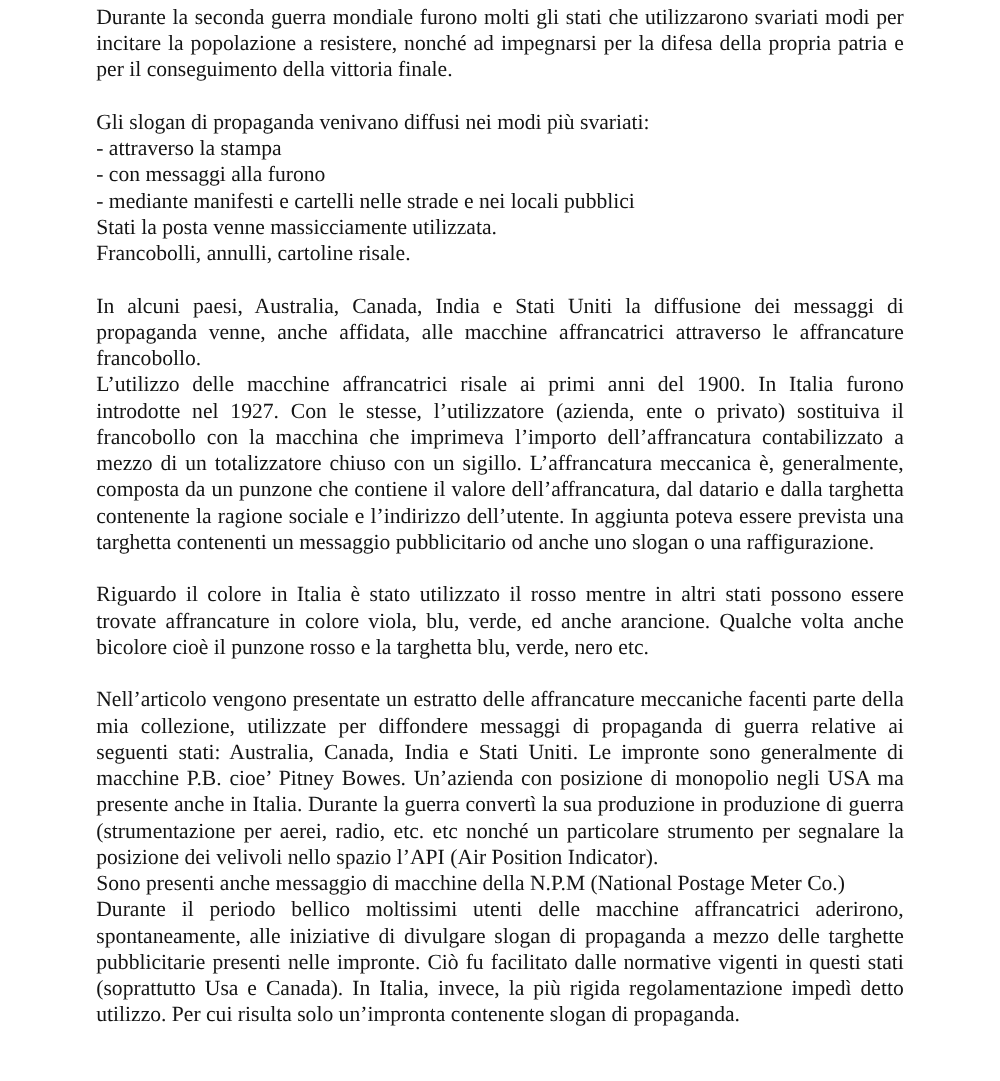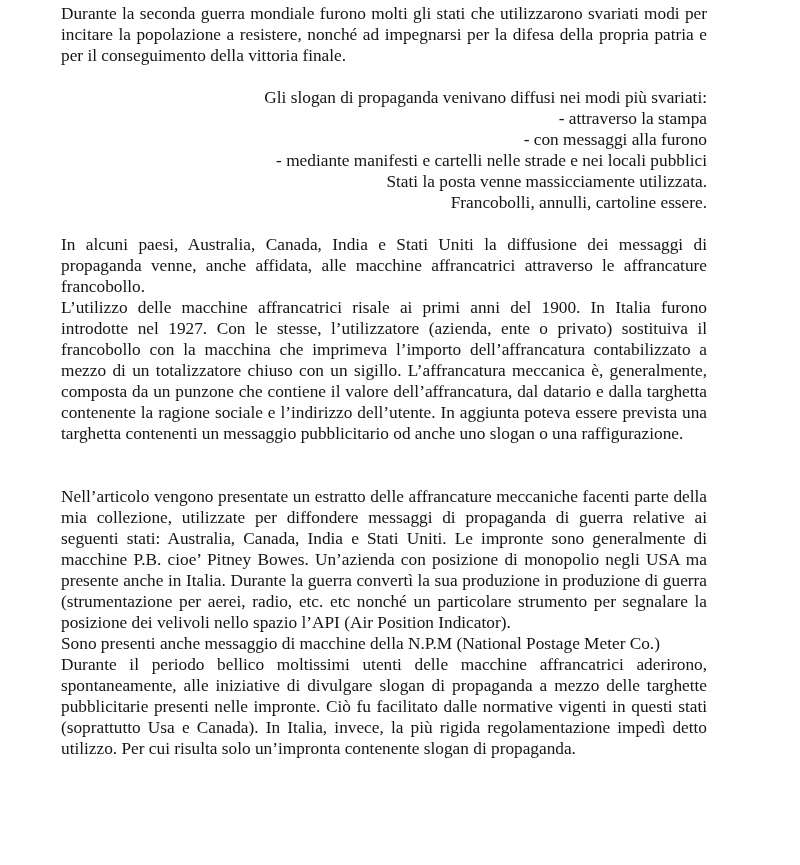--- a/index.html
+++ b/index.html
@@ -8,68 +8,69 @@
       background: #ffffff;
     }
     body {
       width: 800px;
       height: 865px;
       overflow: hidden;
       position: relative;
     }
     .page {
       position: absolute;
-      left: 61px;
+      left: 77px;
       top: 3px;
       width: 646px;
       font-family: "Liberation Serif", "DejaVu Serif", serif;
       font-size: 17.3px;
       line-height: 21px;
       color: #141414;
     }
     .para {
       margin: 0;
       text-align: justify;
       text-align-last: left;
     }
     .gap {
       height: 21px;
     }
     .line {
       display: block;
       margin: 0;
-      text-align: right;
+      text-align: left;
       white-space: nowrap;
     }
   </style>
 </head>
 <body>
 
 <div class="page">
 
   <p class="para">Durante la seconda guerra mondiale furono molti gli stati che utilizzarono svariati modi per incitare la popolazione a resistere, nonché ad impegnarsi per la difesa della propria patria e per il conseguimento della vittoria finale.</p>
 
   <div class="gap"></div>
 
   <div>
     <span class="line">Gli slogan di propaganda venivano diffusi nei modi più svariati:</span>
     <span class="line">- attraverso la stampa</span>
     <span class="line">- con messaggi alla furono</span>
     <span class="line">- mediante manifesti e cartelli nelle strade e nei locali pubblici</span>
     <span class="line">Stati la posta venne massicciamente utilizzata.</span>
-    <span class="line">Francobolli, annulli, cartoline essere.</span>
+    <span class="line">Francobolli, annulli, cartoline risale.</span>
   </div>
 
   <div class="gap"></div>
 
   <p class="para">In alcuni paesi, Australia, Canada, India e Stati Uniti la diffusione dei messaggi di propaganda venne, anche affidata, alle macchine affrancatrici attraverso le affrancature francobollo.</p>
   <p class="para">L’utilizzo delle macchine affrancatrici risale ai primi anni del 1900. In Italia furono introdotte nel 1927. Con le stesse, l’utilizzatore (azienda, ente o privato) sostituiva il francobollo con la macchina che imprimeva l’importo dell’affrancatura contabilizzato a mezzo di un totalizzatore chiuso con un sigillo. L’affrancatura meccanica è, generalmente, composta da un punzone che contiene il valore dell’affrancatura, dal datario e dalla targhetta contenente la ragione sociale e l’indirizzo dell’utente. In aggiunta poteva essere prevista una targhetta contenenti un messaggio pubblicitario od anche uno slogan o una raffigurazione.</p>
 
   <div class="gap"></div>
 
+  <p class="para">Riguardo il colore in Italia è stato utilizzato il rosso mentre in altri stati possono essere trovate affrancature in colore viola, blu, verde, ed anche arancione. Qualche volta anche bicolore cioè il punzone rosso e la targhetta blu, verde, nero etc.</p>
 
   <div class="gap"></div>
 
   <p class="para">Nell’articolo vengono presentate un estratto delle affrancature meccaniche facenti parte della mia collezione, utilizzate per diffondere messaggi di propaganda di guerra relative ai seguenti stati: Australia, Canada, India e Stati Uniti. Le impronte sono generalmente di macchine P.B. cioe’ Pitney Bowes. Un’azienda con posizione di monopolio negli USA ma presente anche in Italia. Durante la guerra convertì la sua produzione in produzione di guerra (strumentazione per aerei, radio, etc. etc nonché un particolare strumento per segnalare la posizione dei velivoli nello spazio l’API (Air Position Indicator).</p>
   <p class="para">Sono presenti anche messaggio di macchine della N.P.M (National Postage Meter Co.)</p>
   <p class="para">Durante il periodo bellico moltissimi utenti delle macchine affrancatrici aderirono, spontaneamente, alle iniziative di divulgare slogan di propaganda a mezzo delle targhette pubblicitarie presenti nelle impronte. Ciò fu facilitato dalle normative vigenti in questi stati (soprattutto Usa e Canada). In Italia, invece, la più rigida regolamentazione impedì detto utilizzo. Per cui risulta solo un’impronta contenente slogan di propaganda.</p>
 
 </div>
 
 </body></html>

